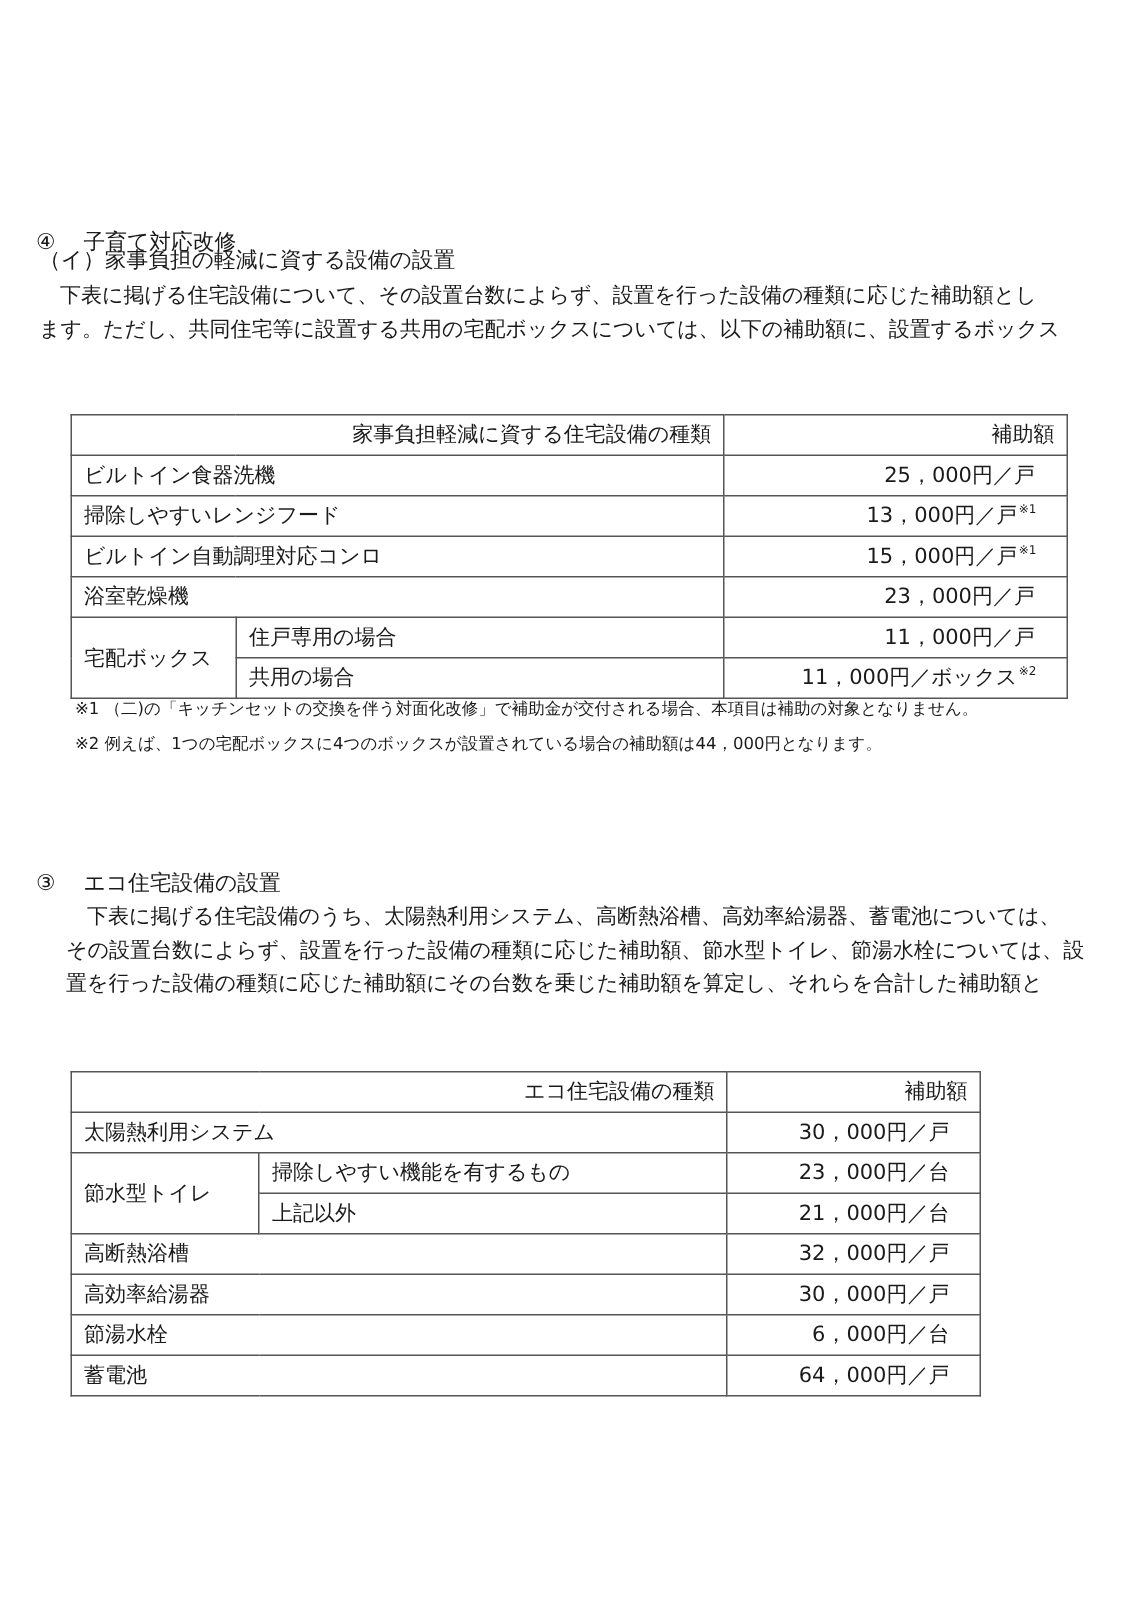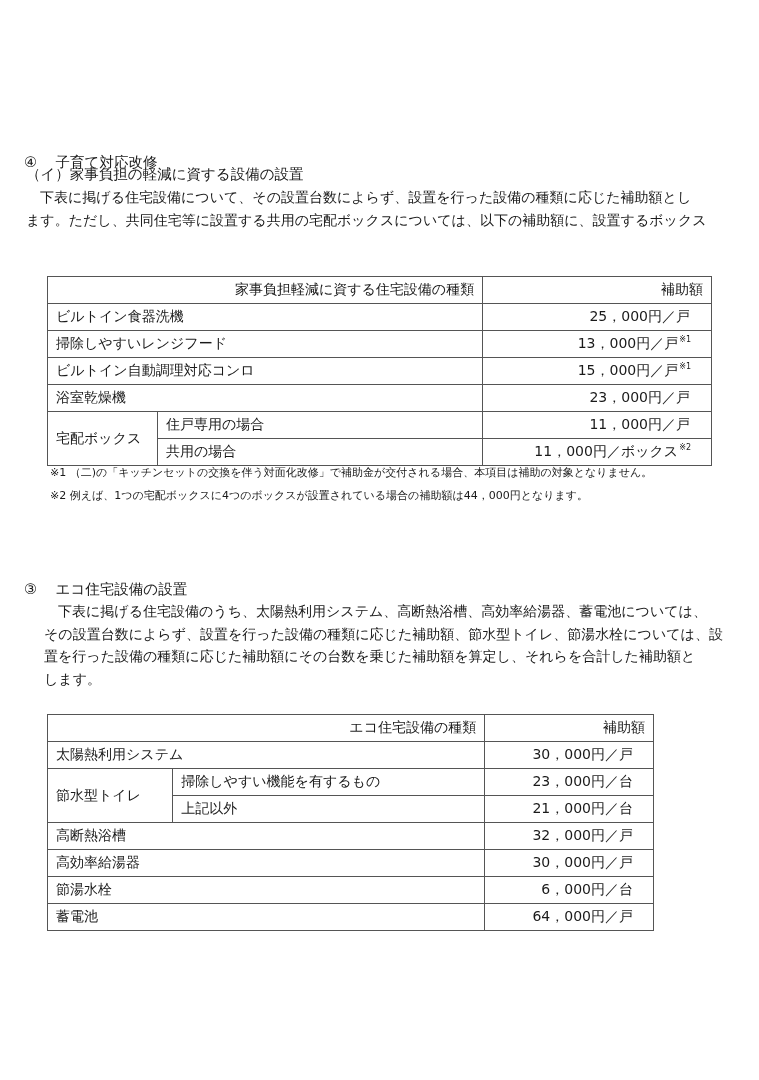--- a/index.html
+++ b/index.html
@@ -72,21 +72,20 @@
 <div class="abs note" style="left:50px; top:489px;">※2  例えば、1つの宅配ボックスに4つのボックスが設置されている場合の補助額は44，000円となります。</div>
 
 <div class="abs h" style="left:24px; top:578px;">
   <span>③</span>
   <span style="margin-left:14px;">エコ住宅設備の設置</span>
 </div>
 <div class="abs para" style="left:44px; top:600px;">
   <p>　下表に掲げる住宅設備のうち、太陽熱利用システム、高断熱浴槽、高効率給湯器、蓄電池については、</p>
   <p>その設置台数によらず、設置を行った設備の種類に応じた補助額、節水型トイレ、節湯水栓については、設</p>
   <p>置を行った設備の種類に応じた補助額にその台数を乗じた補助額を算定し、それらを合計した補助額と</p>
-  <p>します。</p>
 </div>
 
 <table style="left:47px; top:714px; width:607px;">
   <colgroup>
       <col style="width:135px">
       <col style="width:352px">
       <col style="width:185px">
     </colgroup>
   <tbody>
       <tr>

